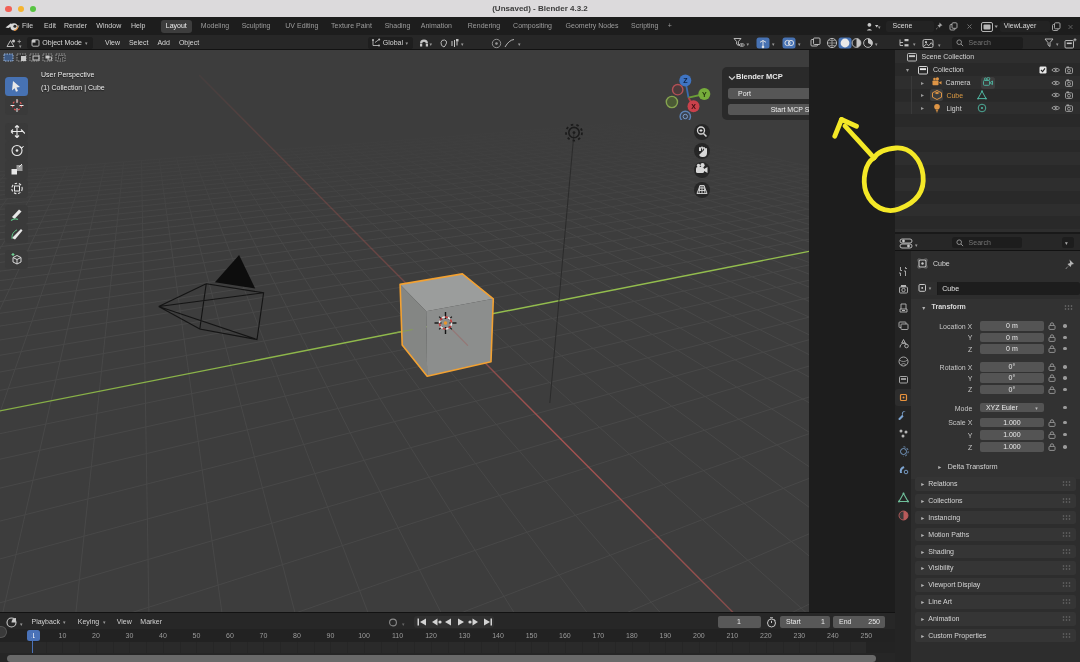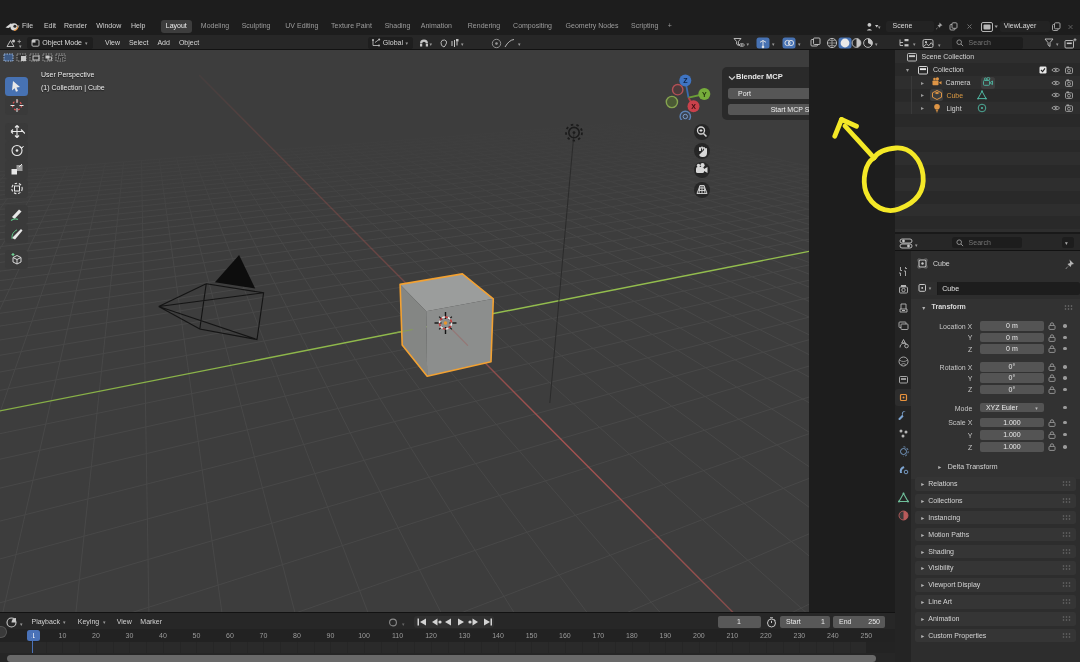--- a/index.html
+++ b/index.html
@@ -61,20 +61,26 @@
 #truler { position:absolute; left:0; top:17px; width:895px; height:13px; background:#222222; }
 #truler .num { position:absolute; top:3px; font-size:7px; color:#9b9b9b; transform:translateX(-50%); }
 #ttrack { position:absolute; left:0; top:30px; width:895px; height:24px; background:#2a2a2a; }
 #tscroll { position:absolute; left:7px; top:42.5px; width:869px; height:7px; background:#696969; border-radius:3.5px; }
 #tscrollbg { position:absolute; left:0; top:41px; width:895px; height:10px; background:#262626; }
 .vline { position:absolute; top:0; width:1px; height:24px; background:#262626; }
 </style>
 </head>
 <body>
 <div id="app">
+  <div id="titlebar">
+    <div class="dot" style="left:5px;background:#f16056;"></div>
+    <div class="dot" style="left:17.5px;background:#f5b42f;"></div>
+    <div class="dot" style="left:29.5px;background:#58c442;"></div>
+    <div class="t">(Unsaved) - Blender 4.3.2</div>
+  </div>
   <div id="topbar">
       <svg class="abs" style="left:5px;top:4.5px" width="15" height="9" viewBox="0 0 15 9">
 <circle cx="9" cy="4.8" r="3.6" fill="#d9d9d9"></circle>
         <circle cx="9.9" cy="4.2" r="1.5" fill="#2a2a2a"></circle>
 <path d="M0.5,5.5 L6,1.2 L8,3.4 L3.4,6 Z" fill="#d9d9d9"></path>
         <path d="M9,8.4 a3.6,3.6 0 0,0 3.4,-5" fill="none" stroke="#e8913c" stroke-width="1.1"></path>
       </svg>
       <div class="m" style="left:17px;top:6px;font-size:5px;color:#999">▾</div>
       <div class="m" style="left:21.9px">File</div>
       <div class="m" style="left:43.9px">Edit</div>

